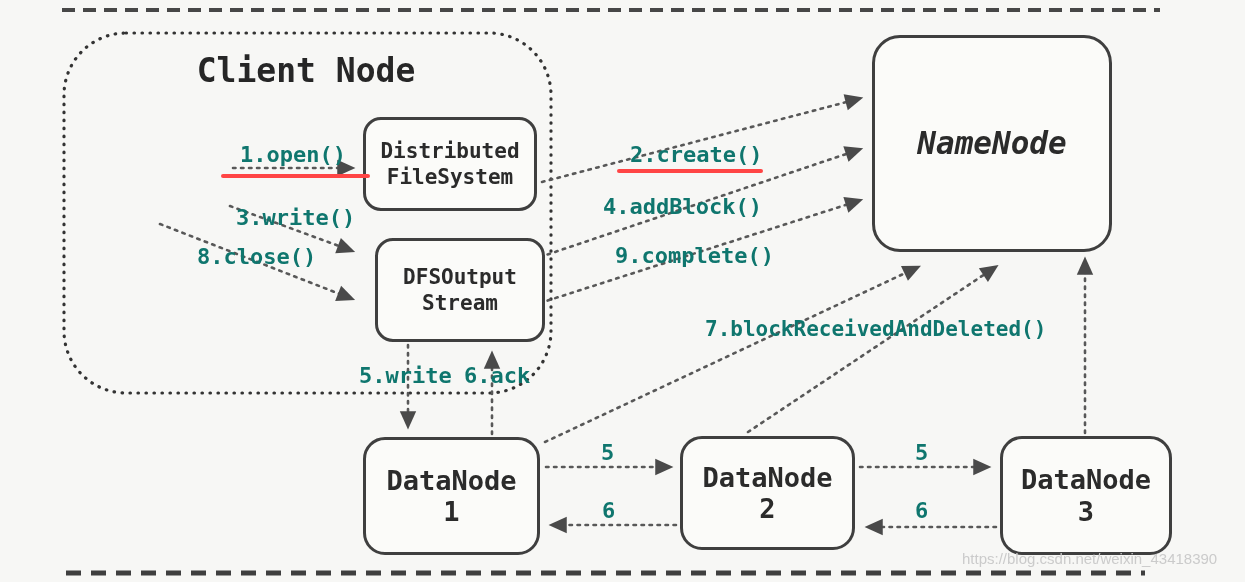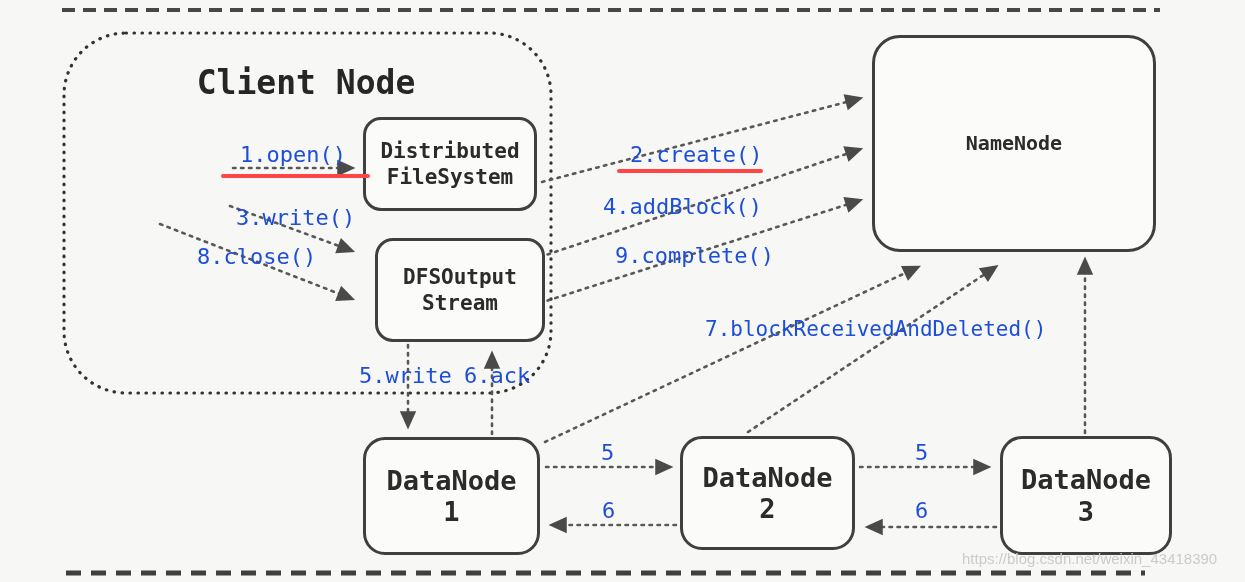--- a/index.html
+++ b/index.html
@@ -21,21 +21,21 @@
     border:3.5px solid #3f3f3f;
     border-radius:18px;
     background:#fbfbf9;
     display:flex;align-items:center;justify-content:center;
     text-align:center;
     font-weight:bold;color:#2b2b2b;
     white-space:pre-line;line-height:1.25;
   }
   .lbl{
     position:absolute;
-    font-weight:normal;color:#1d4ed8;
+    font-weight:bold;color:#0f766e;
     font-size:22px;white-space:nowrap;
   }
   .cluster-title{
     position:absolute;
     font-weight:bold;color:#262626;
     font-size:33px;white-space:nowrap;text-align:center;
   }
   .redline{position:absolute;height:4px;background:#ff4545;border-radius:2px;}
   .watermark{
     position:absolute;
@@ -70,30 +70,30 @@
     <line class="dot" x1="492" y1="434" x2="492" y2="356" marker-end="url(#ah)"></line>
     <line class="dot" x1="545" y1="442" x2="916" y2="268" marker-end="url(#ah)"></line>
     <line class="dot" x1="748" y1="432" x2="994" y2="268" marker-end="url(#ah)"></line>
     <line class="dot" x1="1085" y1="433" x2="1085" y2="262" marker-end="url(#ah)"></line>
     <line class="dot" x1="546" y1="467" x2="668" y2="467" marker-end="url(#ah)"></line>
     <line class="dot" x1="676" y1="525" x2="554" y2="525" marker-end="url(#ah)"></line>
     <line class="dot" x1="860" y1="467" x2="986" y2="467" marker-end="url(#ah)"></line>
     <line class="dot" x1="996" y1="527" x2="870" y2="527" marker-end="url(#ah)"></line>
   </svg>
 
-  <div class="cluster-title" style="left:190px;top:51px;width:232px;margin-top:12px;">Client Node</div>
+  <div class="cluster-title" style="left:190px;top:51px;width:232px;">Client Node</div>
 
 
   <div class="node" style="left:363px;top:117px;width:174px;height:94px;font-size:21px;">Distributed
 FileSystem</div>
 
   <div class="node" style="left:351px;top:238px;width:170px;height:104px;font-size:21px;margin-left:24px;">DFSOutput
 Stream</div>
 
-  <div class="node" style="left:872px;top:35px;width:284px;height:217px;font-size:20px;border-radius:28px;">NameNode</div>
+  <div class="node" style="left:872px;top:35px;width:240px;height:217px;font-size:31px;border-radius:28px;font-style:italic;">NameNode</div>
 
   <div class="node" style="left:363px;top:437px;width:177px;height:118px;font-size:27px;border-radius:22px;line-height:1.15;">DataNode
 1</div>
 
   <div class="node" style="left:680px;top:436px;width:175px;height:114px;font-size:27px;border-radius:22px;line-height:1.15;">DataNode
 2</div>
 
   <div class="node" style="left:1000px;top:436px;width:172px;height:119px;font-size:27px;border-radius:22px;line-height:1.15;">DataNode
 3</div>
 

